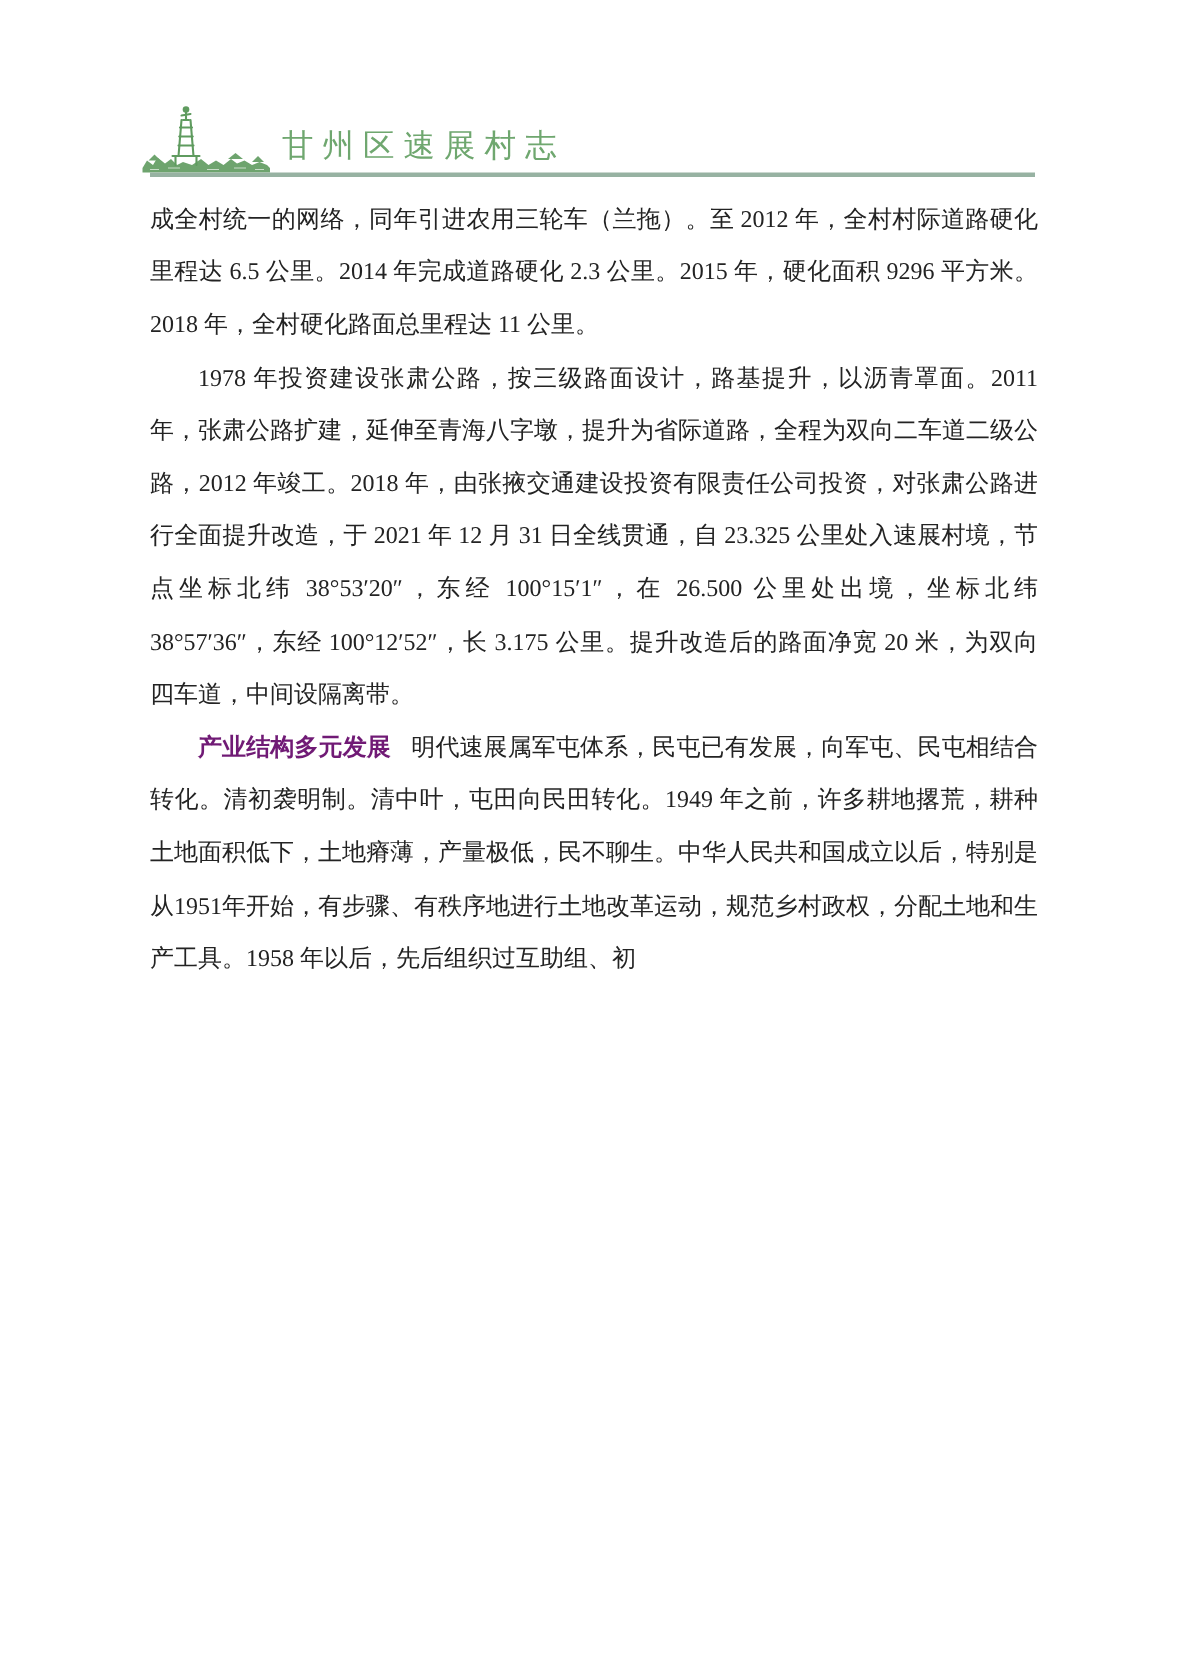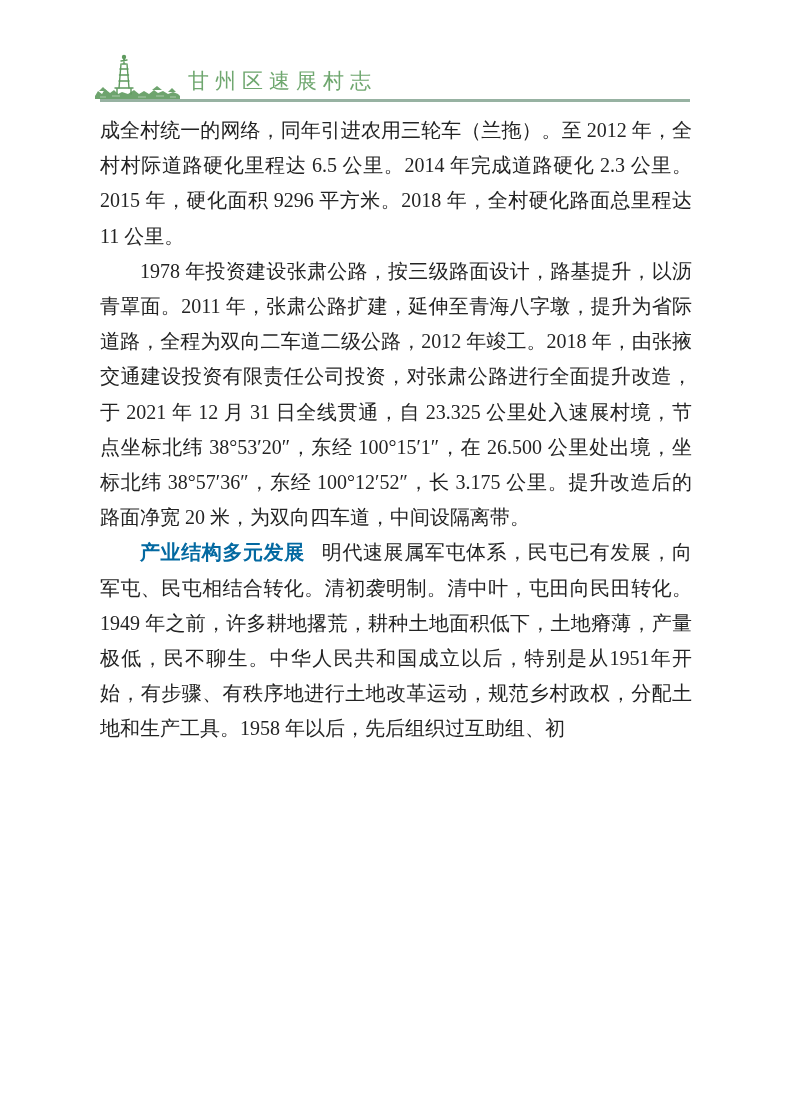--- a/index.html
+++ b/index.html
@@ -2,46 +2,47 @@
 <html><head>
 <meta charset="utf-8">
 <style>
   html, body { margin:0; padding:0; background:#ffffff; }
   .page {
     position:relative;
     width:798px; height:928px;
     background:#ffffff;
     overflow:hidden;
     font-family:"Liberation Serif","DejaVu Serif",serif;
+    margin-top:16px;
   }
   .logo {
     position:absolute; left:94px; top:50px; width:88px; height:50px;
   }
   .header-title {
     position:absolute; left:188px; top:69px;
     font-size:21px; line-height:24px;
     color:#6fa76f; letter-spacing:6px;
     font-family:"Liberation Serif","DejaVu Serif",serif;
   }
   .header-rule {
     position:absolute; left:100px; top:99px;
     width:590px; height:3px;
     background:#97b2a2;
   }
   .content {
     position:absolute; left:100px; top:113px; width:592px;
-    font-size:20px; line-height:35.2px;
+    font-size:16px; line-height:35.2px;
     color:#232323;
     text-align:justify;
     text-justify:inter-character;
   }
   .para { margin:0; }
   .indent { text-indent:2em; }
   .lead {
-    color:#0369a1;
+    color:#701a75;
     font-weight:bold;
     padding-right:0.85em;
   }
   .footer {
     position:absolute; left:103px; top:1005px;
     font-size:16px; line-height:24px;
     color:#2b2b2b; letter-spacing:5px;
   }
 </style>
 </head>

